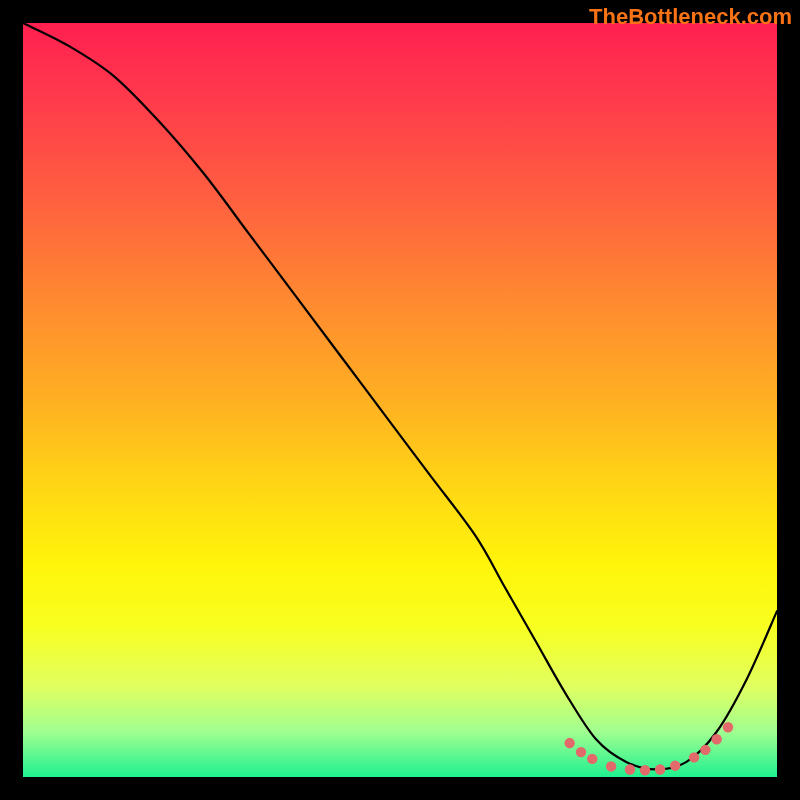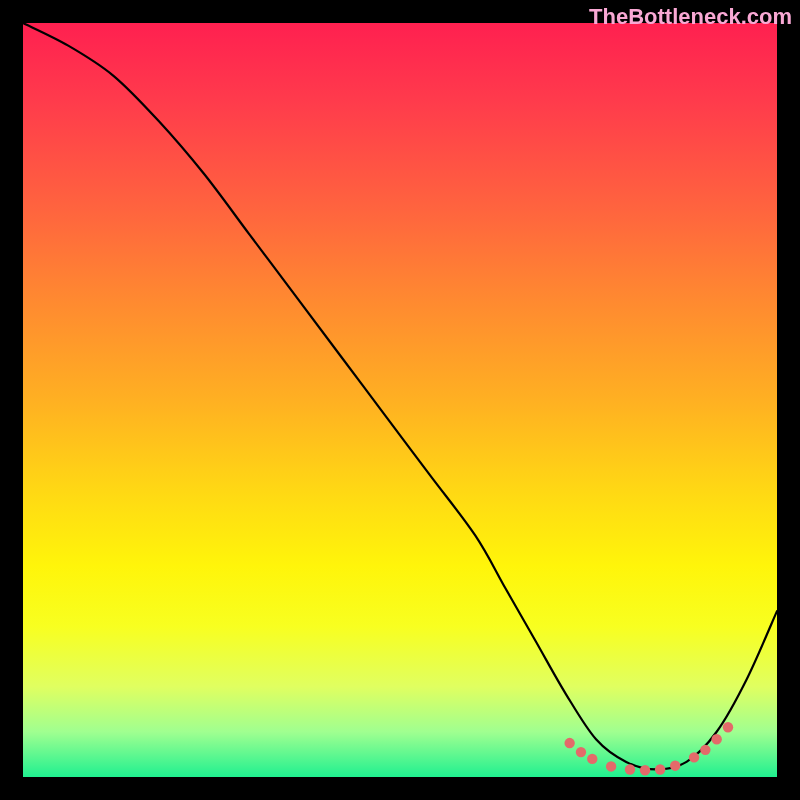--- a/index.html
+++ b/index.html
@@ -11,21 +11,21 @@
     width: 800px;
     height: 800px;
     background: #000;
     position: relative;
     font-family: Arial, sans-serif;
   }
   .watermark {
     position: absolute;
     top: 4px;
     right: 8px;
-    color: #f9a8d4;
+    color: #f97316;
     font-size: 22px;
     font-weight: bold;
     z-index: 10;
   }
   .chart-area {
     position: absolute;
     left: 23px;
     top: 23px;
     width: 754px;
     height: 754px;

